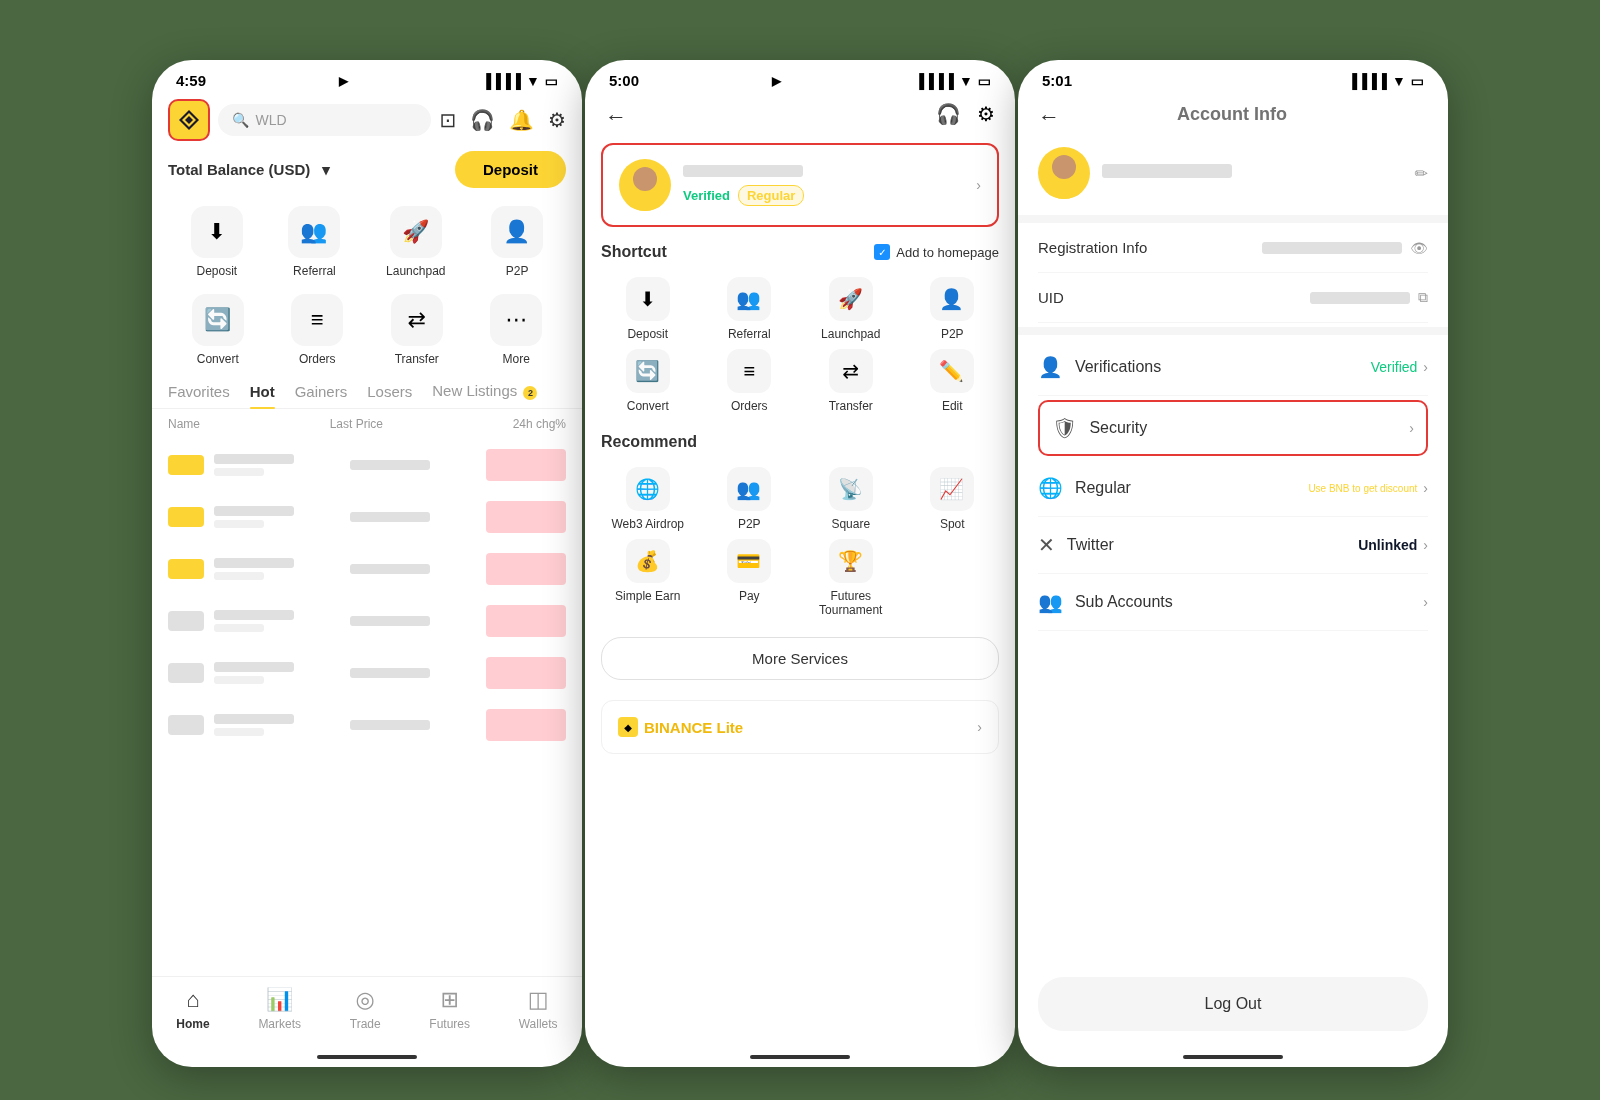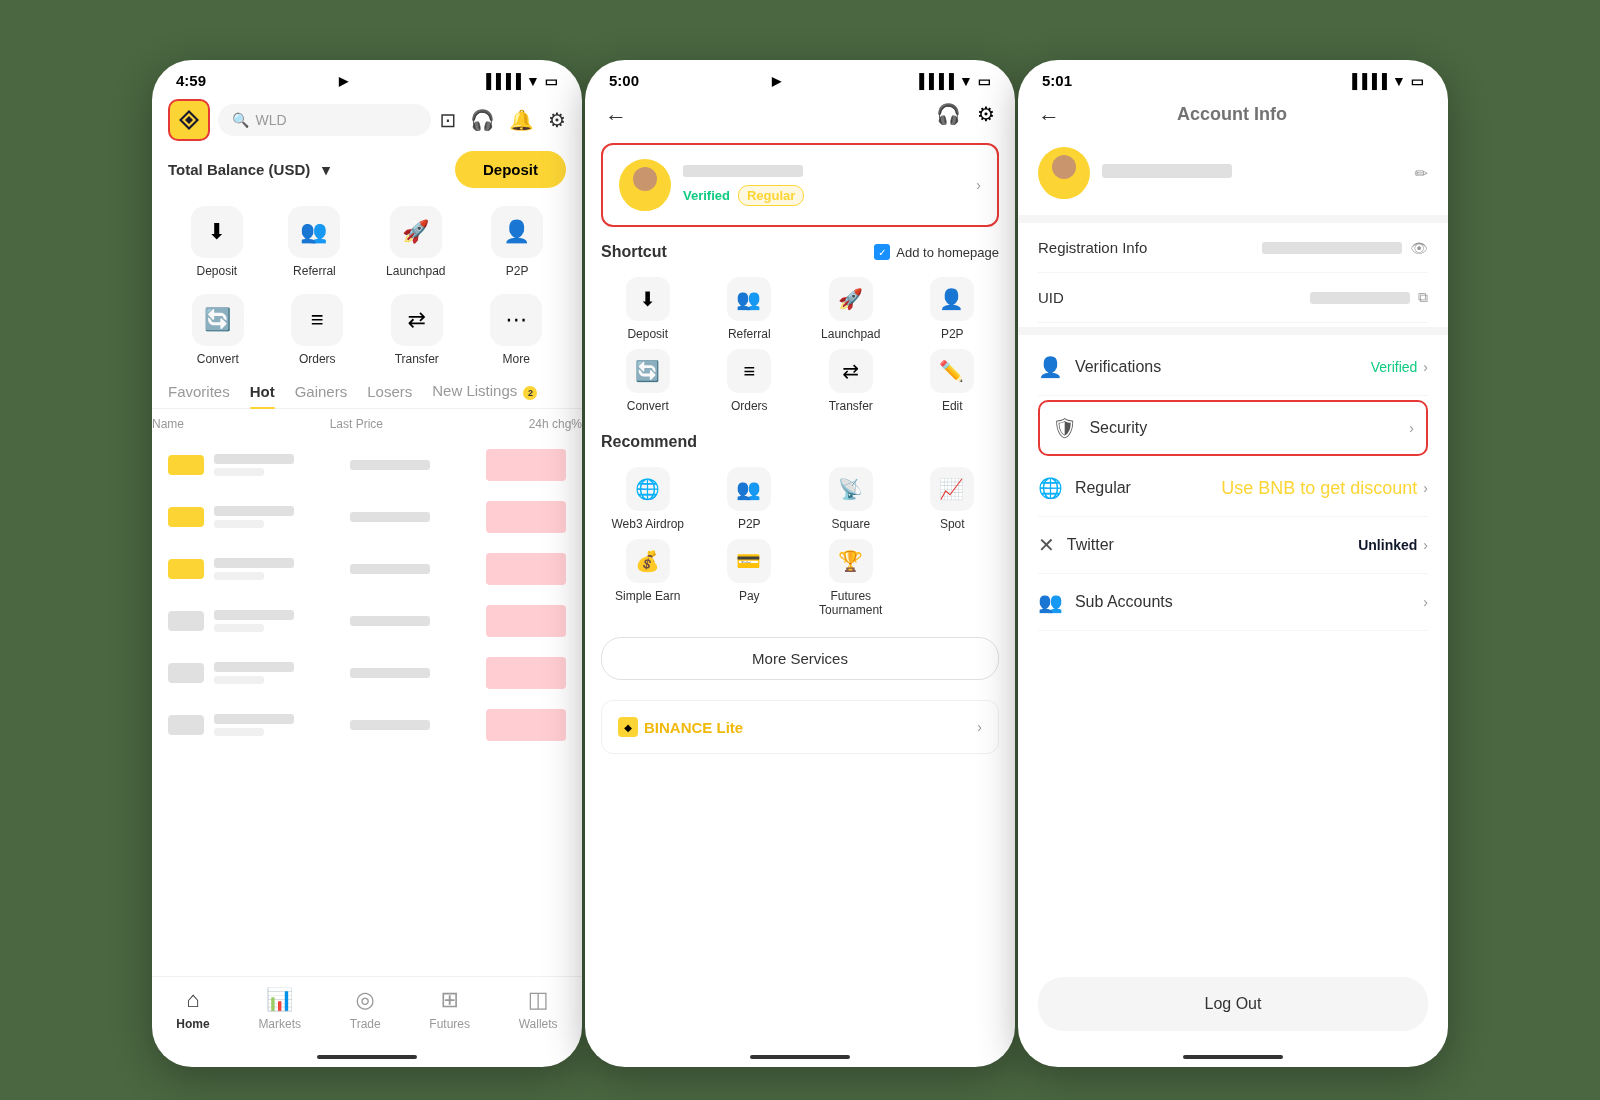--- a/index.html
+++ b/index.html
@@ -190,21 +190,21 @@
       justify-content: center;
       color: #333;
       font-weight: 700;
       margin-left: 2px;
     }
 
     
     .market-header {
       display: flex;
       justify-content: space-between;
-      padding: 8px 0;
+      padding: 8px 16px;
       font-size: 12px;
       color: #999;
       gap: 20px;
     }
 
     .market-row {
       display: flex;
       align-items: center;
       padding: 10px 16px;
       gap: 10px;
@@ -482,21 +482,21 @@
     .menu-list-label { font-size: 16px; color: #333; font-weight: 500; }
 
     .menu-list-right {
       display: flex;
       align-items: center;
       gap: 6px;
     }
 
     .menu-list-value { font-size: 14px; }
     .value-verified { color: #0ecb81; }
-    .value-discount { color: #FCD535; font-size: 18px; }
+    .value-discount { color: #FCD535; font-size: 10px; }
     .value-unlinked { color: #0f172a; font-weight: bold; }
     .chevron { color: #999; font-size: 14px; }
 
     .logout-btn {
       margin: 20px 20px;
       background: #f5f5f5;
       border: none;
       border-radius: 25px;
       padding: 18px;
       font-size: 16px;

